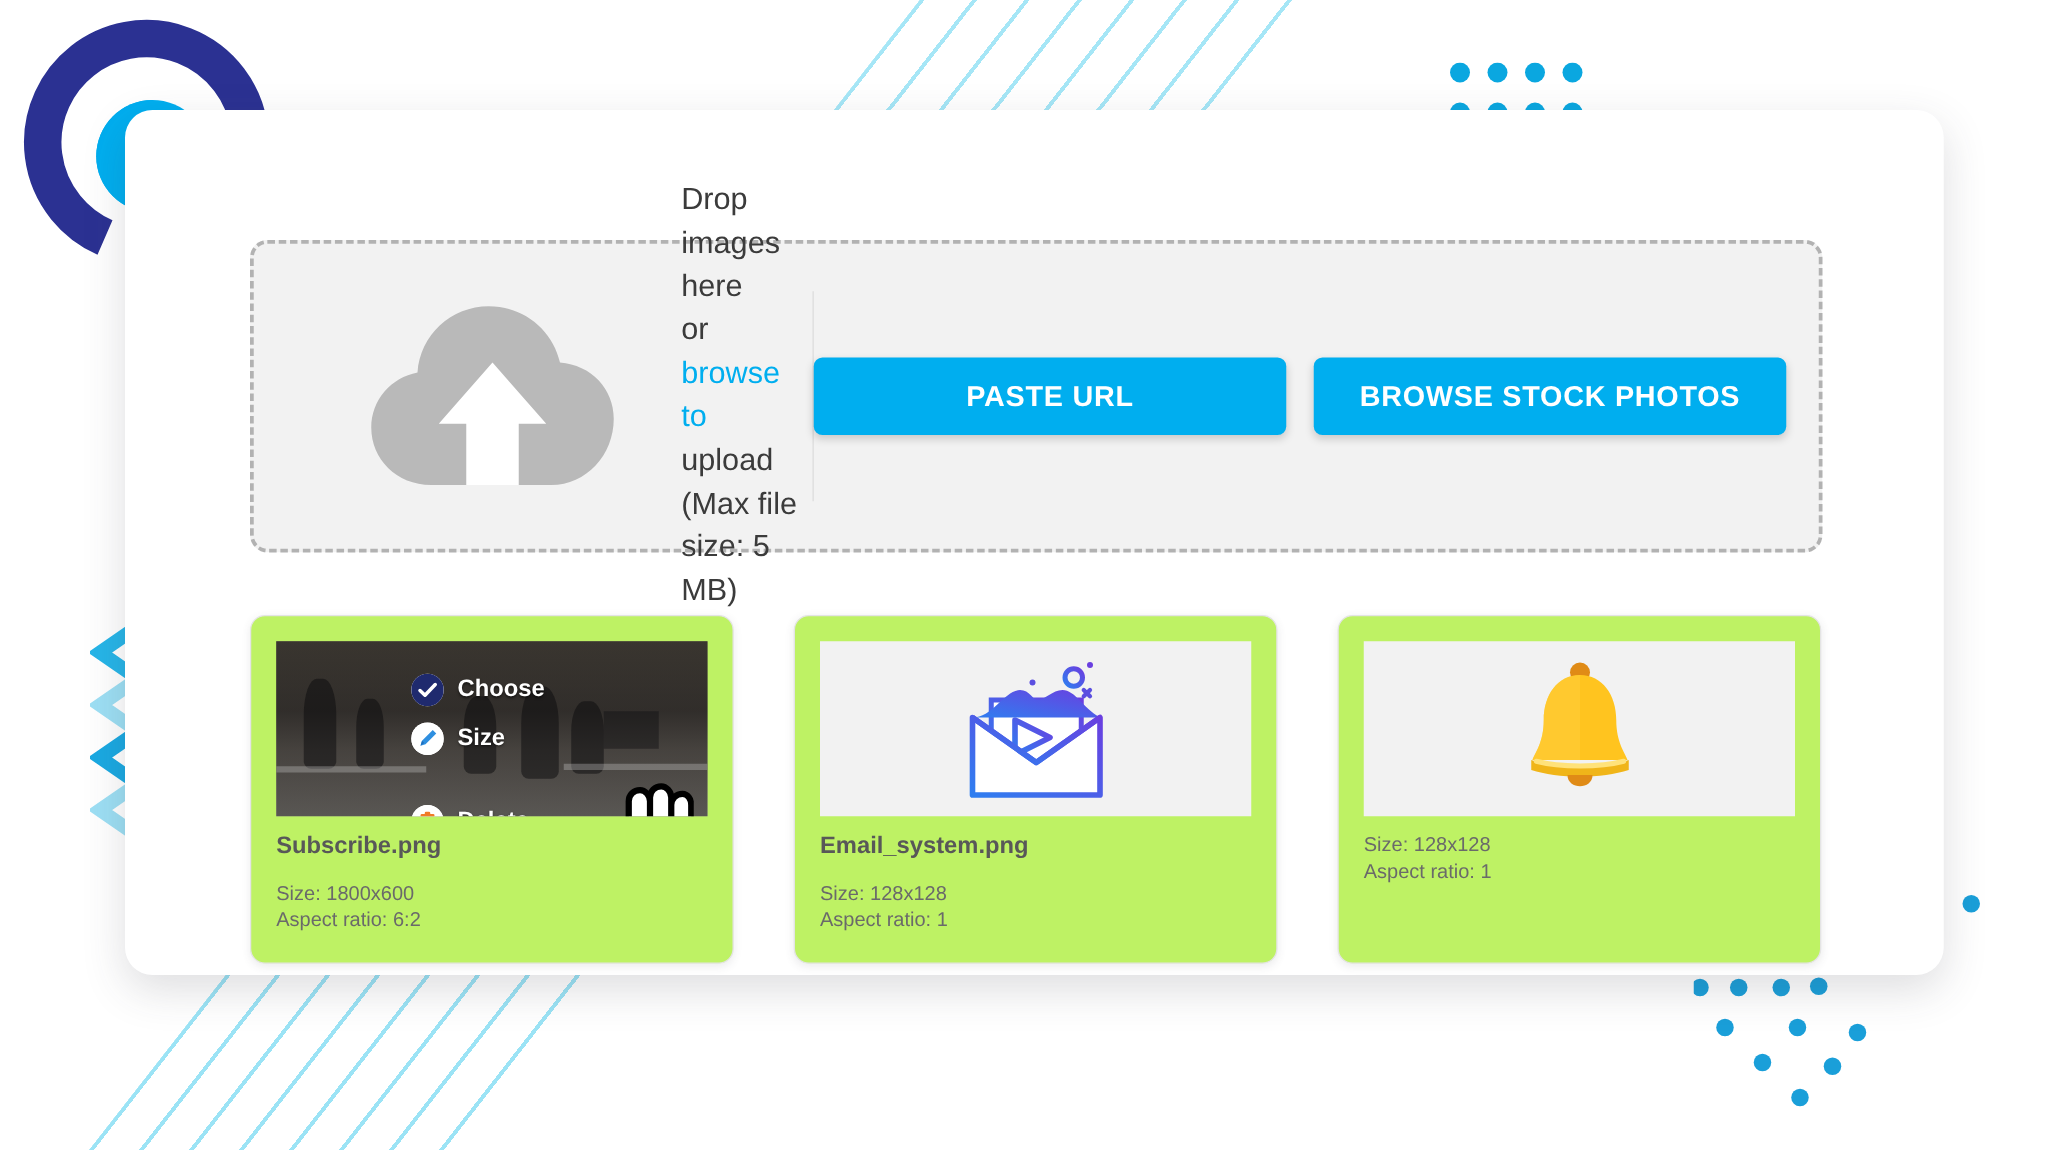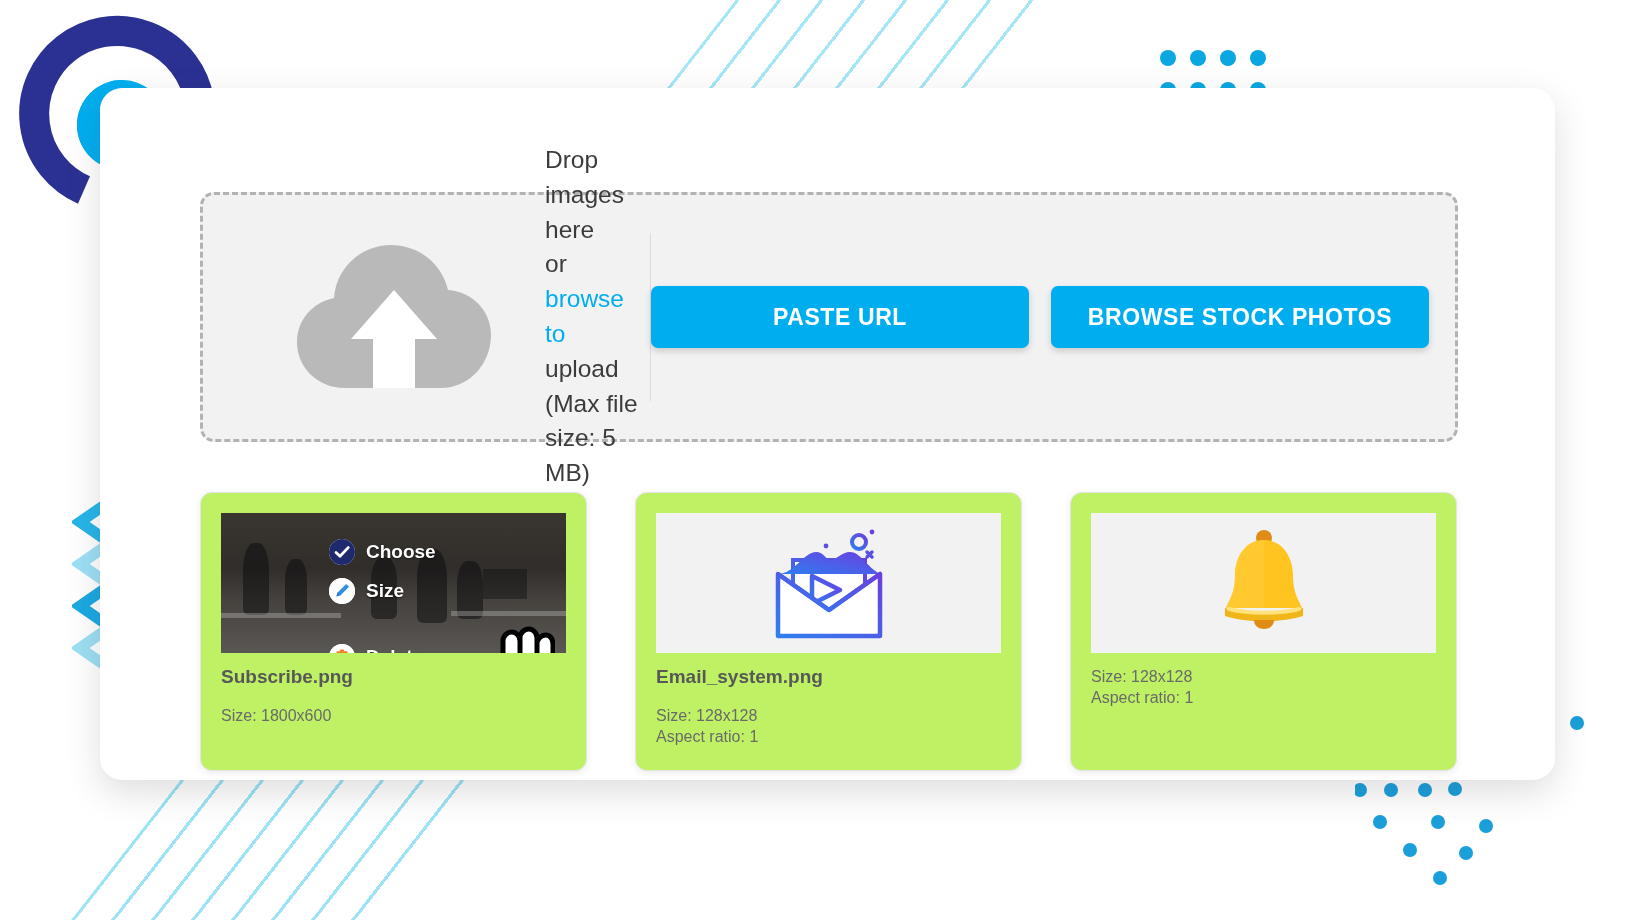--- a/index.html
+++ b/index.html
@@ -366,20 +366,21 @@
                      L20 30 C20 25 24 21 29 21 C33 21 37 25 37 30 L37 46
                      L37 27 C37 22 41 18 46 18 C50 18 54 22 54 27 L54 47
                      L54 33 C54 28 58 24 63 24 C67 24 70 28 70 33 L70 62
                      C70 76 64 86 60 92 L16 92 Z" fill="#ffffff" stroke="#000000" stroke-width="5" stroke-linejoin="round"></path>
           </svg>
         </div>
 
         <div class="meta">
           <div class="fname">Subscribe.png</div>
           <div class="mline">Size: 1800x600</div>
+          <div class="mline">Aspect ratio: 6:2</div>
         </div>
       </div>
 
       <div class="file-card">
         <div class="thumb">
           <svg width="130" height="118" viewBox="0 0 130 118">
             <defs>
               <linearGradient id="envg" x1="0" y1="1" x2="1" y2="0">
                 <stop offset="0" stop-color="#2f7ef0"></stop>
                 <stop offset="1" stop-color="#6a3fe0"></stop>

